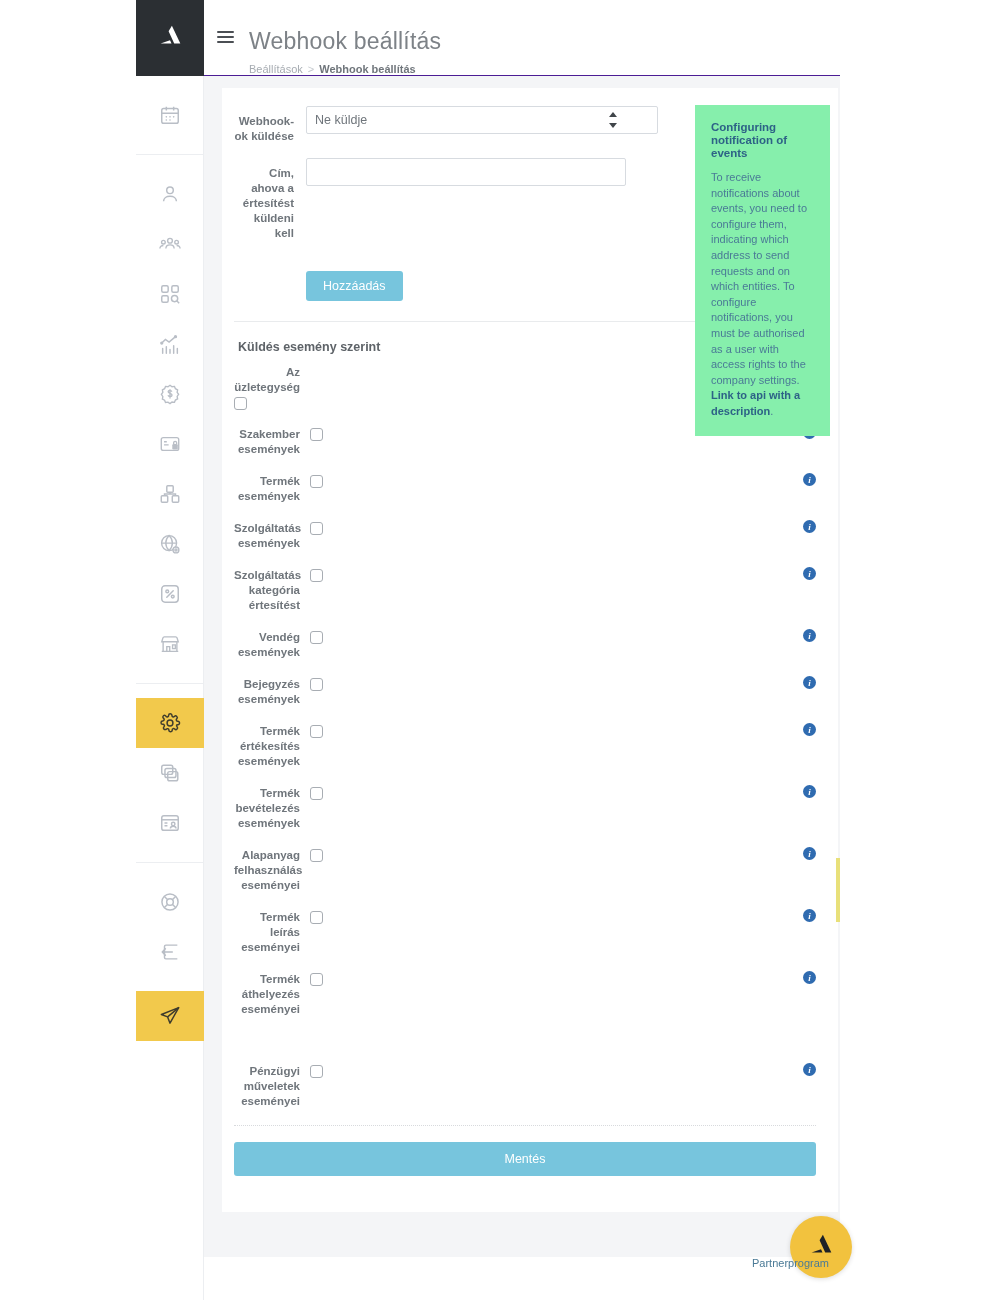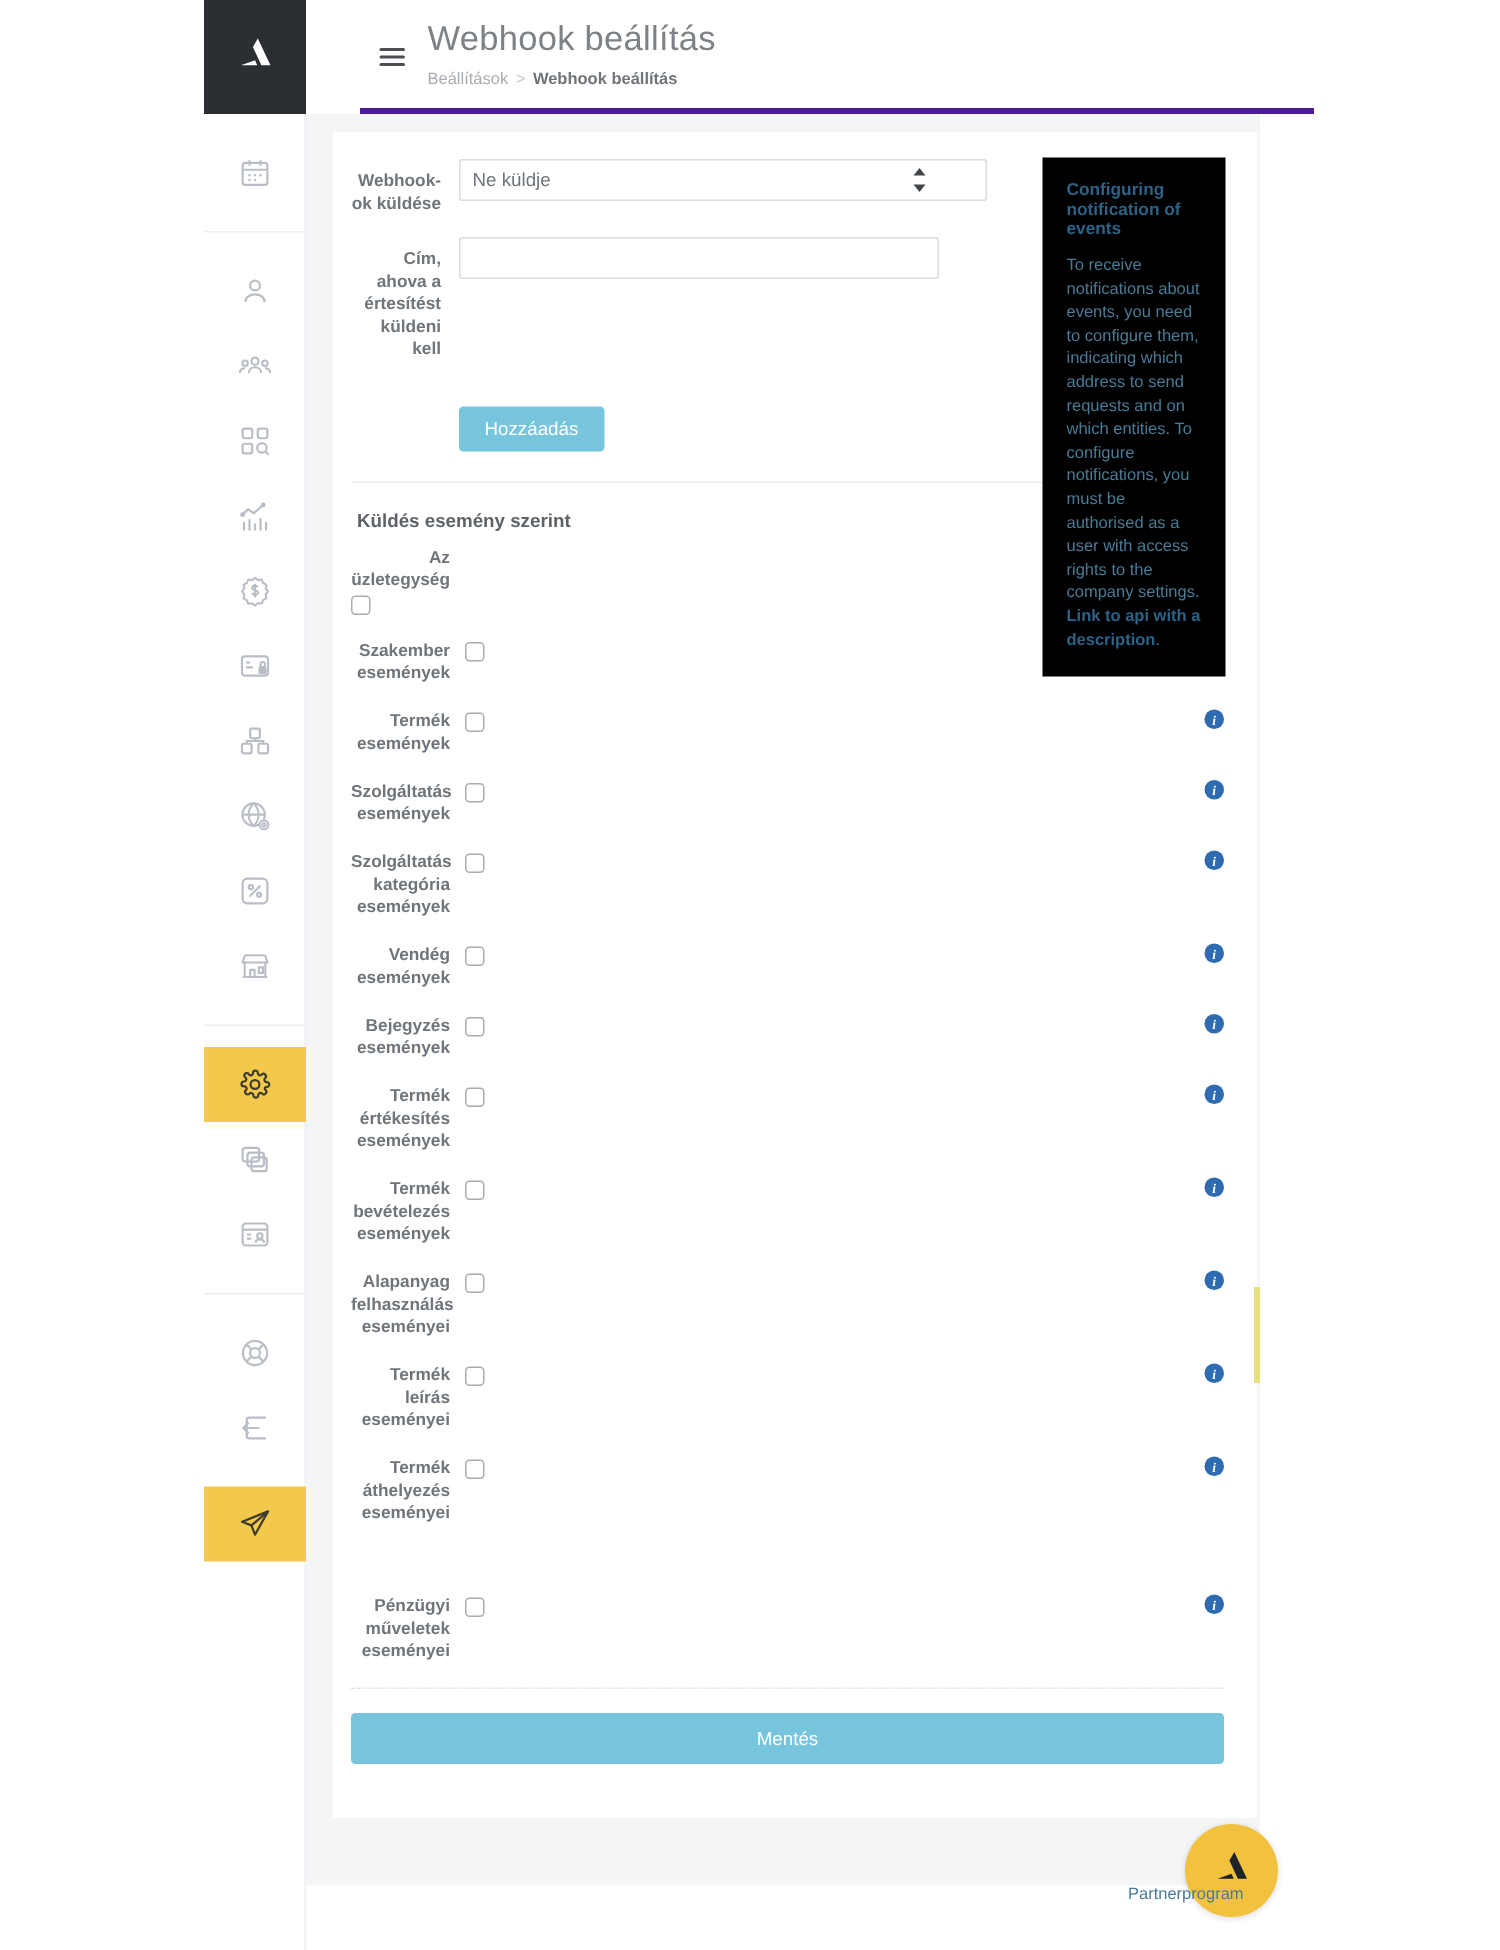--- a/index.html
+++ b/index.html
@@ -35,22 +35,22 @@
   .sb-icon.active { background: #f2c94c; color: #3c3b30; }
   .sb-icon.active svg { color: #3f3c2c; }
   .sb-gap { height: 14px; flex: 0 0 auto; width: 68px; }
   .sb-sep { width: 68px; height: 1px; background: #eceef1; flex: 0 0 auto; }
 
   
   .topbar {
     position: absolute; left: 204px; top: 0;
     width: 636px; height: 76px;
     background: #ffffff;
-    border-bottom: 4px solid #4c1d95;
-    display: flex; align-items: flex-start; margin-left: 36px;
+    border-bottom: 1px solid #4c1d95;
+    display: flex; align-items: flex-end;
   }
   .hamburger {
     width: 42px; height: 76px;
     display: flex; align-items: center; justify-content: center;
     color: #4b4f54; cursor: pointer;
   }
   .hamburger .bars { width: 17px; }
   .hamburger .bars i { display: block; height: 2px; background: #4b4f54; margin: 3px 0; border-radius: 1px; }
   .head-texts { padding-top: 12px; padding-left: 3px; }
   .page-title {
@@ -148,22 +148,22 @@
   .save-btn {
     display: block; width: 100%; margin-top: 16px;
     background: #77c5dd; color: #ffffff; border: none; border-radius: 3px;
     font-size: 12.5px; padding: 10px 0;
     font-family: "Liberation Sans", sans-serif; cursor: pointer;
   }
 
   
   .info-panel {
     position: absolute; left: 695px; top: 105px;
-    width: 122px; padding: 16px 14px 16px 16px;
-    background: #000000;
+    width: 135px; padding: 16px 14px 16px 16px;
+    background: #86efac;
   }
   .ip-title {
     font-size: 11.5px; font-weight: bold; color: #2d6286;
     line-height: 13px; margin-bottom: 10px;
   }
   .ip-body { font-size: 11px; color: #4a7a96; line-height: 15.6px; }
   .ip-link { font-weight: bold; color: #2d6286; cursor: pointer; }
 
   
   .edge-tab {
@@ -468,21 +468,21 @@
             <div class="cblabel">Termék események</div>
             <div class="cbbox"></div>
             <div class="info-ic">i</div>
           </div>
           <div class="cbrow" style="margin-bottom: 16px;">
             <div class="cblabel">Szolgáltatás események</div>
             <div class="cbbox"></div>
             <div class="info-ic">i</div>
           </div>
           <div class="cbrow" style="margin-bottom: 16px;">
-            <div class="cblabel">Szolgáltatás kategória események</div>
+            <div class="cblabel">Szolgáltatás kategória értesítést</div>
             <div class="cbbox"></div>
             <div class="info-ic">i</div>
           </div>
           <div class="cbrow" style="margin-bottom: 16px;">
             <div class="cblabel">Vendég események</div>
             <div class="cbbox"></div>
             <div class="info-ic">i</div>
           </div>
           <div class="cbrow" style="margin-bottom: 16px;">
             <div class="cblabel">Bejegyzés események</div>

